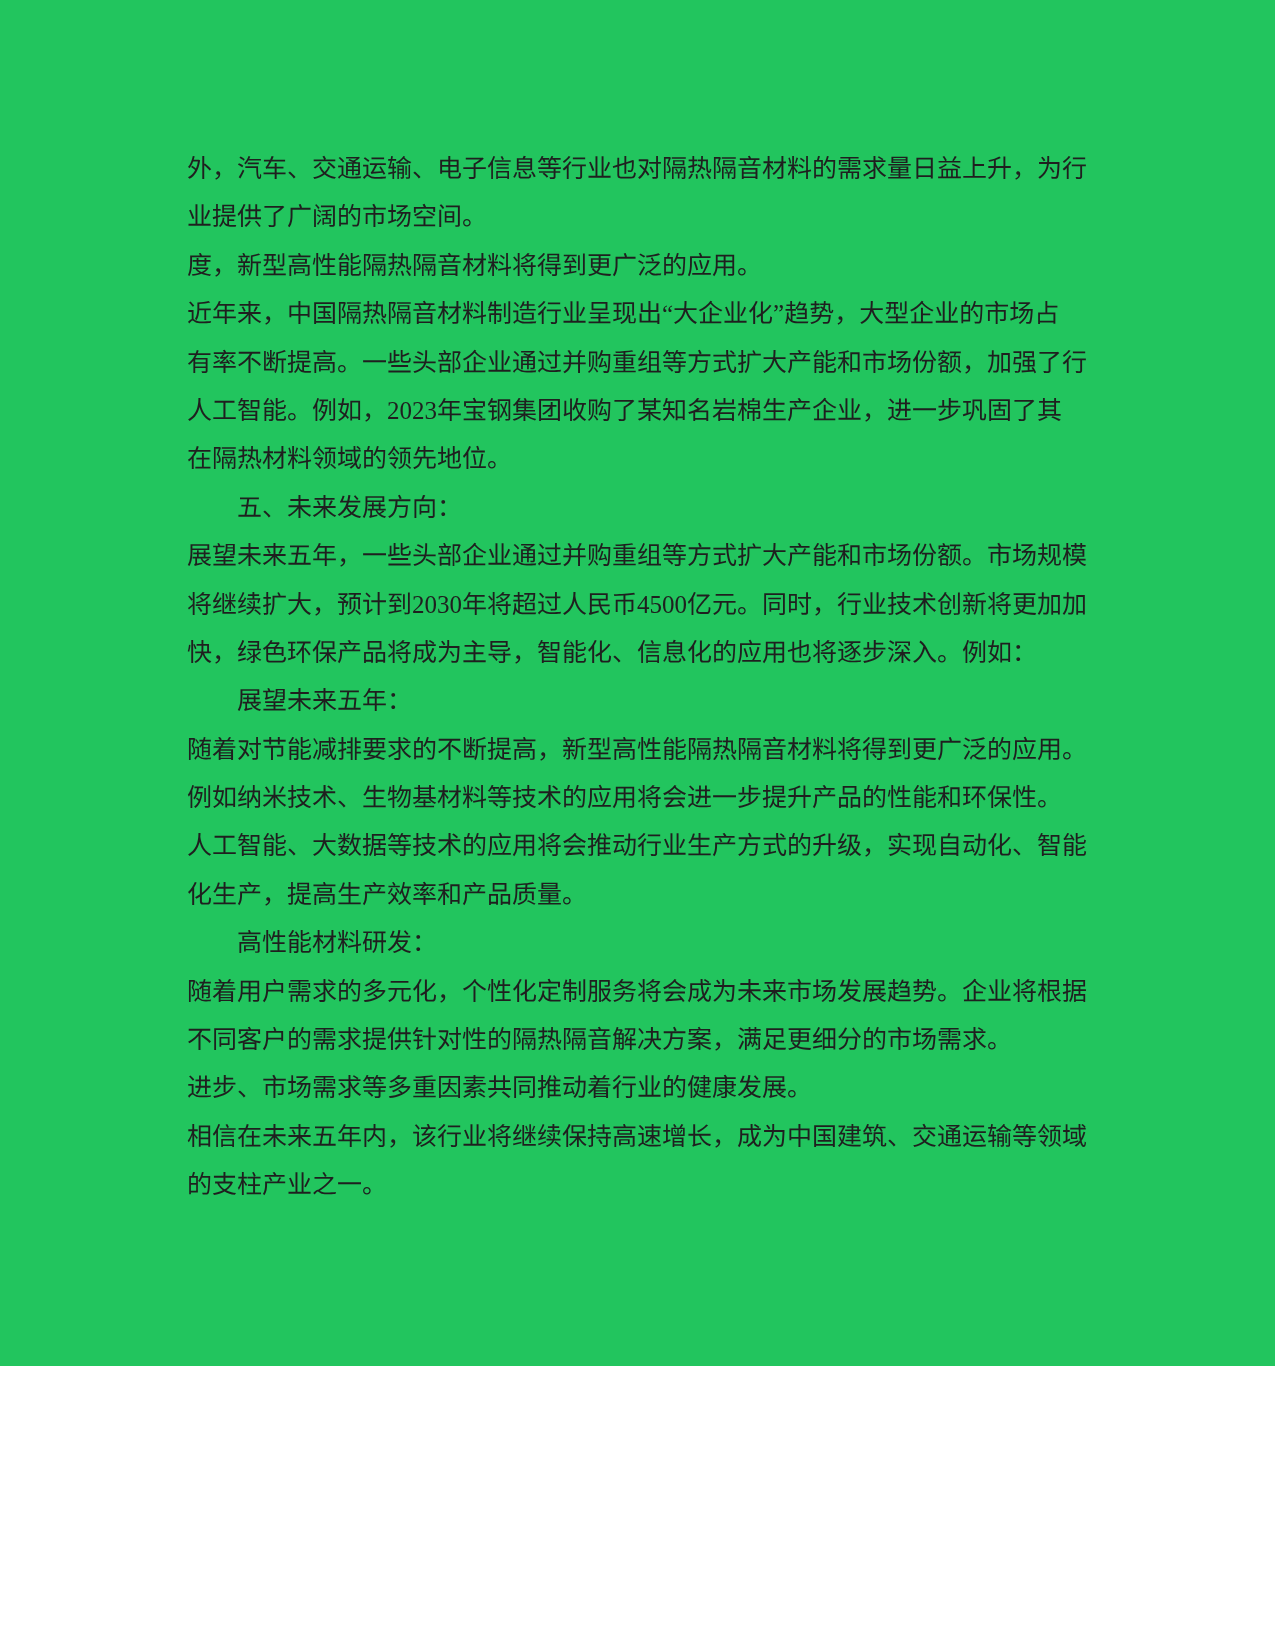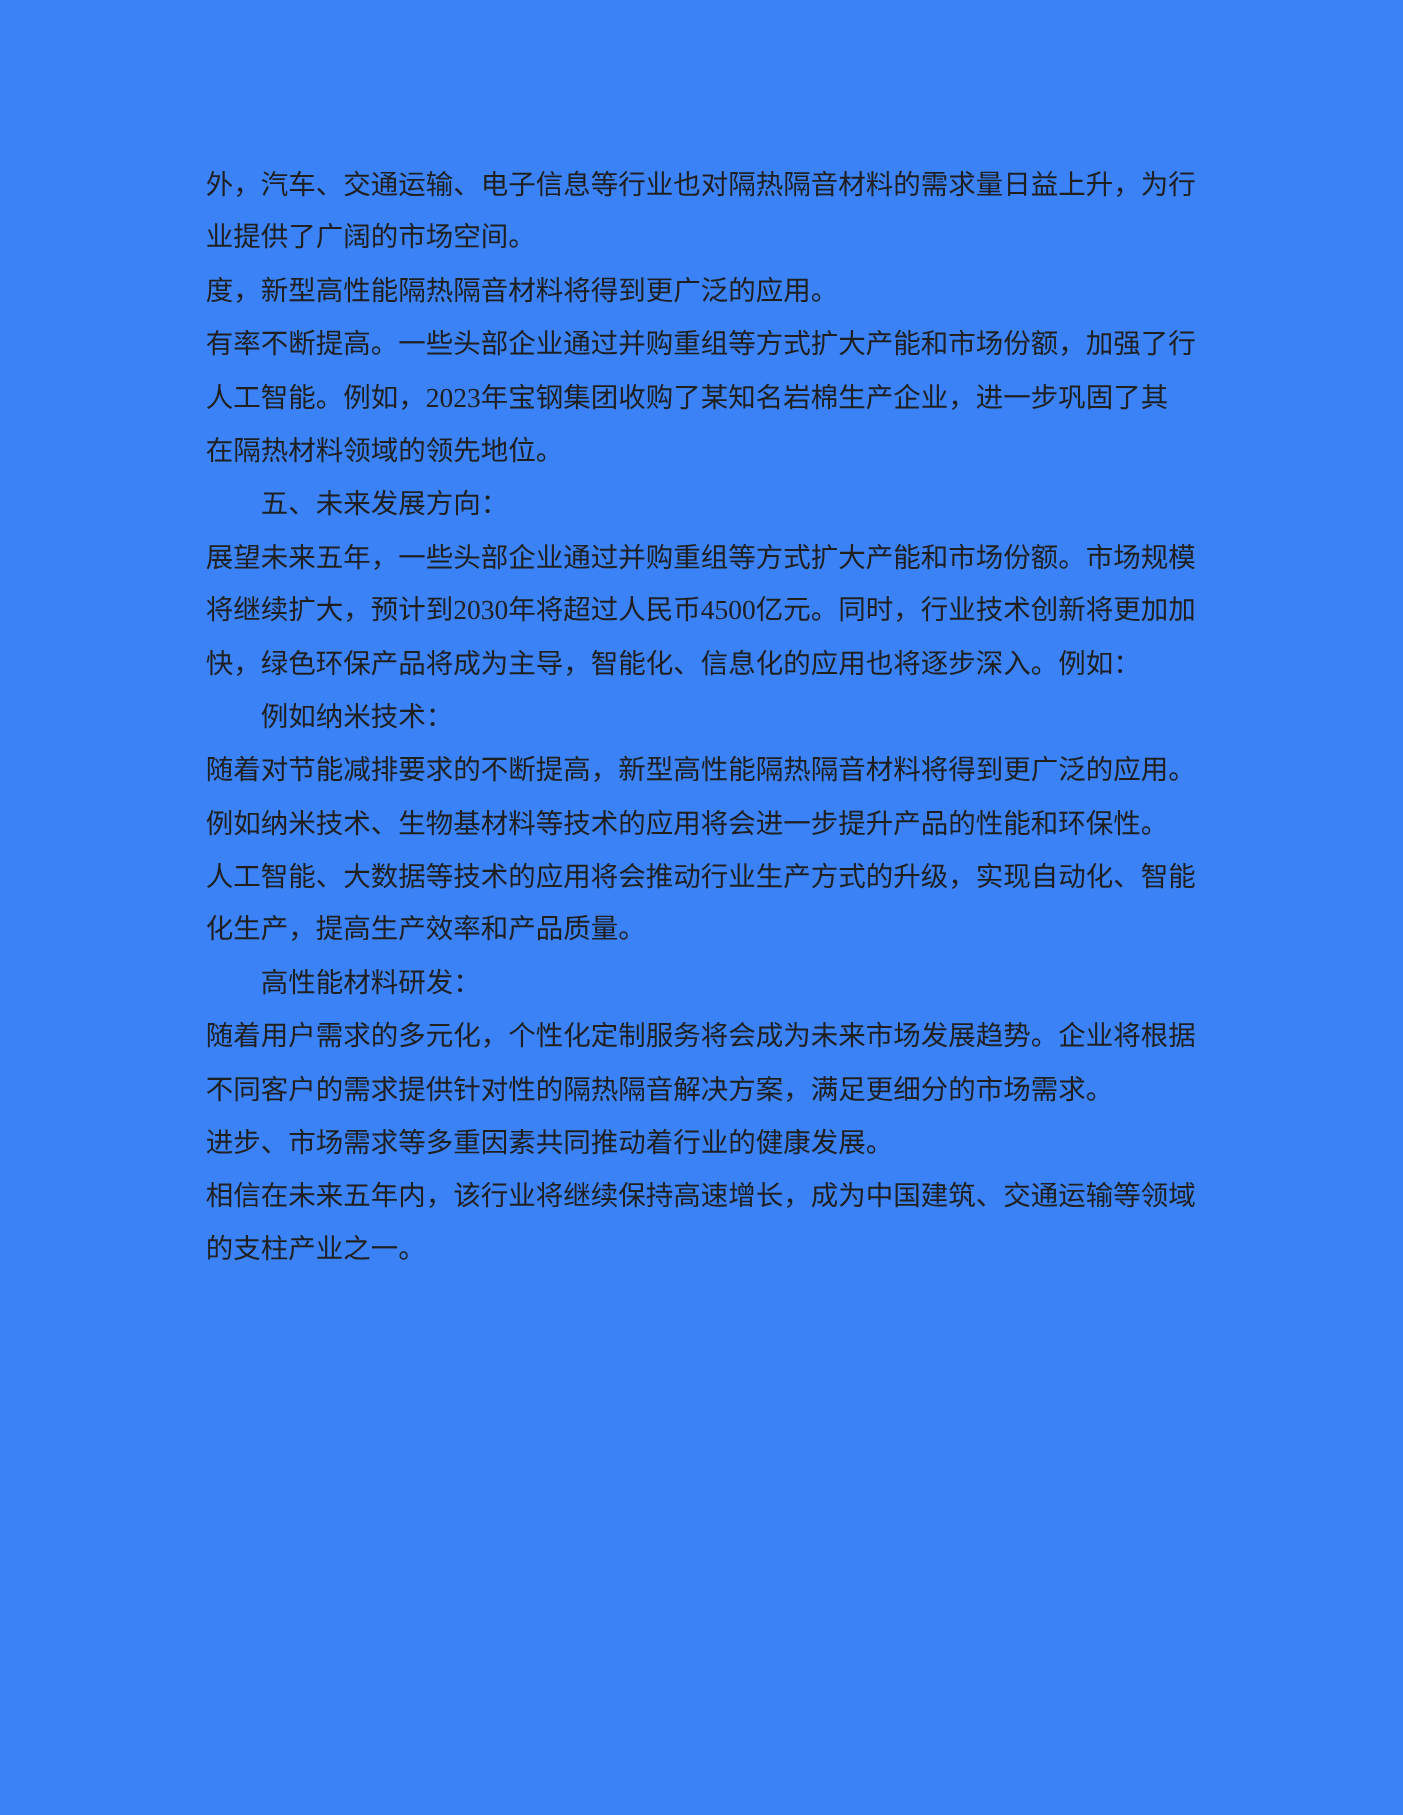--- a/index.html
+++ b/index.html
@@ -3,22 +3,22 @@
 <meta charset="utf-8">
 <style>
   html, body {
     margin: 0;
     padding: 0;
     background: #ffffff;
   }
   .page {
     position: relative;
     width: 1275px;
-    height: 1650px;
-    background: #3b82f6;
+    height: 1366px;
+    background: #22c55e;
     overflow: hidden;
     font-family: "Liberation Serif", "DejaVu Serif", serif;
   }
   .text-block {
     position: absolute;
     left: 187px;
     top: 145px;
     width: 910px;
     color: #1f1f1f;
   }
@@ -34,28 +34,29 @@
   }
 </style>
 </head>
 <body>
 
 <div class="page">
   <div class="text-block" id="doc-body">
       <div class="line">外，汽车、交通运输、电子信息等行业也对隔热隔音材料的需求量日益上升，为行</div>
       <div class="line">业提供了广阔的市场空间。</div>
       <div class="line">度，新型高性能隔热隔音材料将得到更广泛的应用。</div>
+      <div class="line">近年来，中国隔热隔音材料制造行业呈现出“大企业化”趋势，大型企业的市场占</div>
       <div class="line">有率不断提高。一些头部企业通过并购重组等方式扩大产能和市场份额，加强了行</div>
       <div class="line">人工智能。例如，2023年宝钢集团收购了某知名岩棉生产企业，进一步巩固了其</div>
       <div class="line">在隔热材料领域的领先地位。</div>
       <div class="line indent">五、未来发展方向：</div>
       <div class="line">展望未来五年，一些头部企业通过并购重组等方式扩大产能和市场份额。市场规模</div>
       <div class="line">将继续扩大，预计到2030年将超过人民币4500亿元。同时，行业技术创新将更加加</div>
       <div class="line">快，绿色环保产品将成为主导，智能化、信息化的应用也将逐步深入。例如：</div>
-      <div class="line indent">例如纳米技术：</div>
+      <div class="line indent">展望未来五年：</div>
       <div class="line">随着对节能减排要求的不断提高，新型高性能隔热隔音材料将得到更广泛的应用。</div>
       <div class="line">例如纳米技术、生物基材料等技术的应用将会进一步提升产品的性能和环保性。</div>
       <div class="line">人工智能、大数据等技术的应用将会推动行业生产方式的升级，实现自动化、智能</div>
       <div class="line">化生产，提高生产效率和产品质量。</div>
       <div class="line indent">高性能材料研发：</div>
       <div class="line">随着用户需求的多元化，个性化定制服务将会成为未来市场发展趋势。企业将根据</div>
       <div class="line">不同客户的需求提供针对性的隔热隔音解决方案，满足更细分的市场需求。</div>
       <div class="line">进步、市场需求等多重因素共同推动着行业的健康发展。</div>
       <div class="line">相信在未来五年内，该行业将继续保持高速增长，成为中国建筑、交通运输等领域</div>
       <div class="line">的支柱产业之一。</div>

